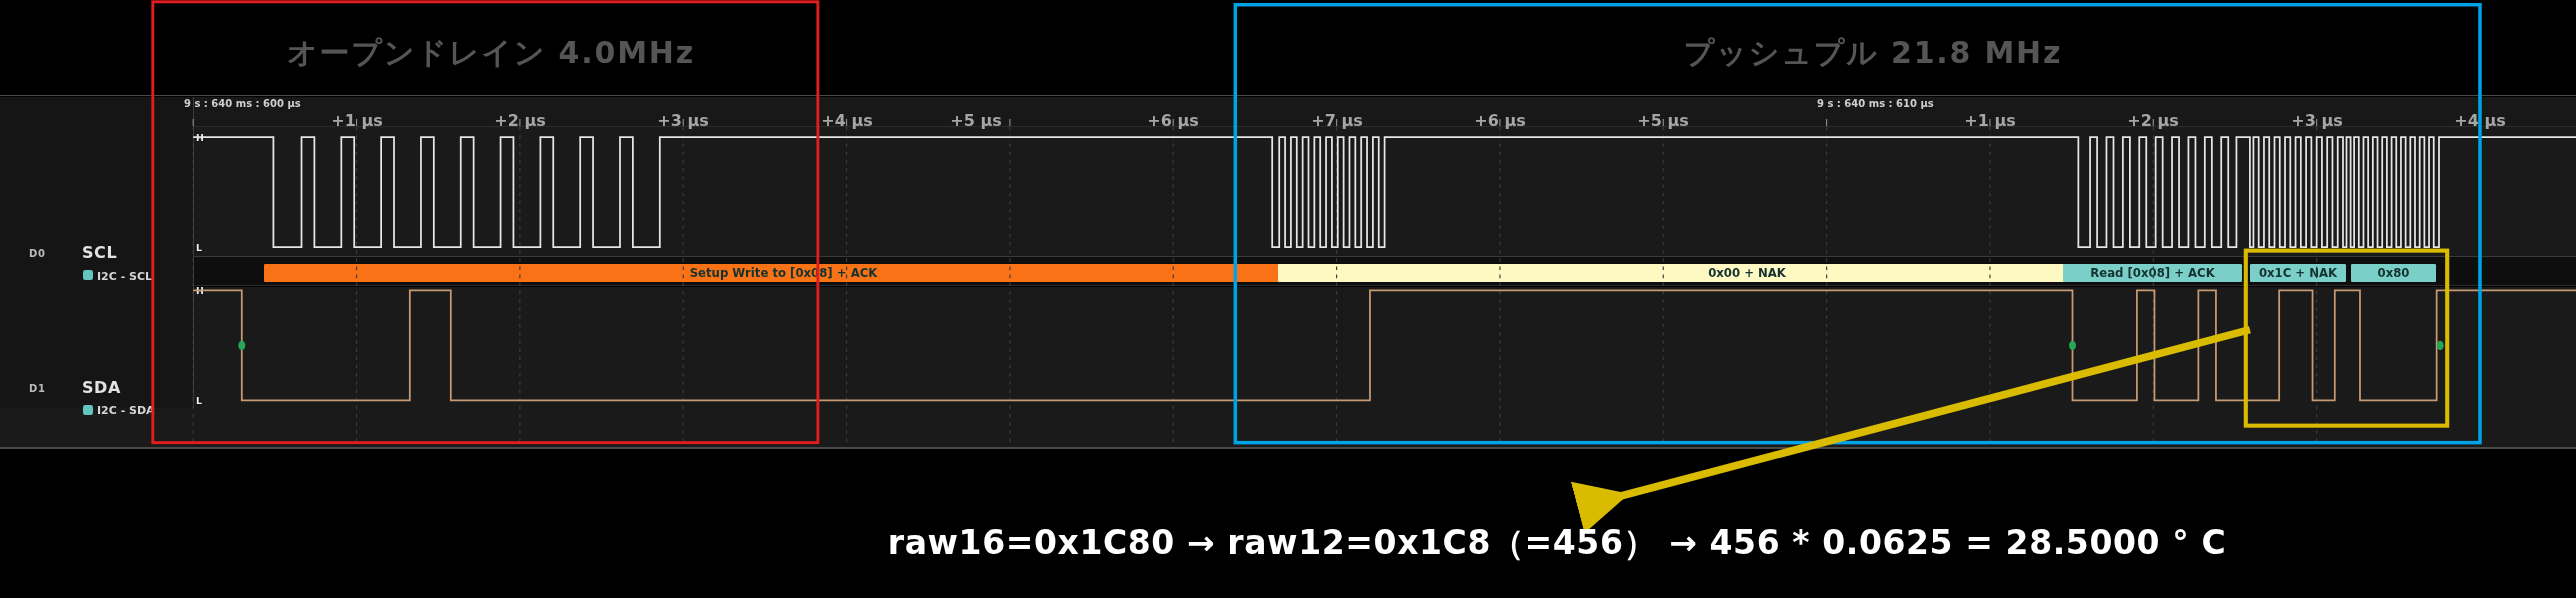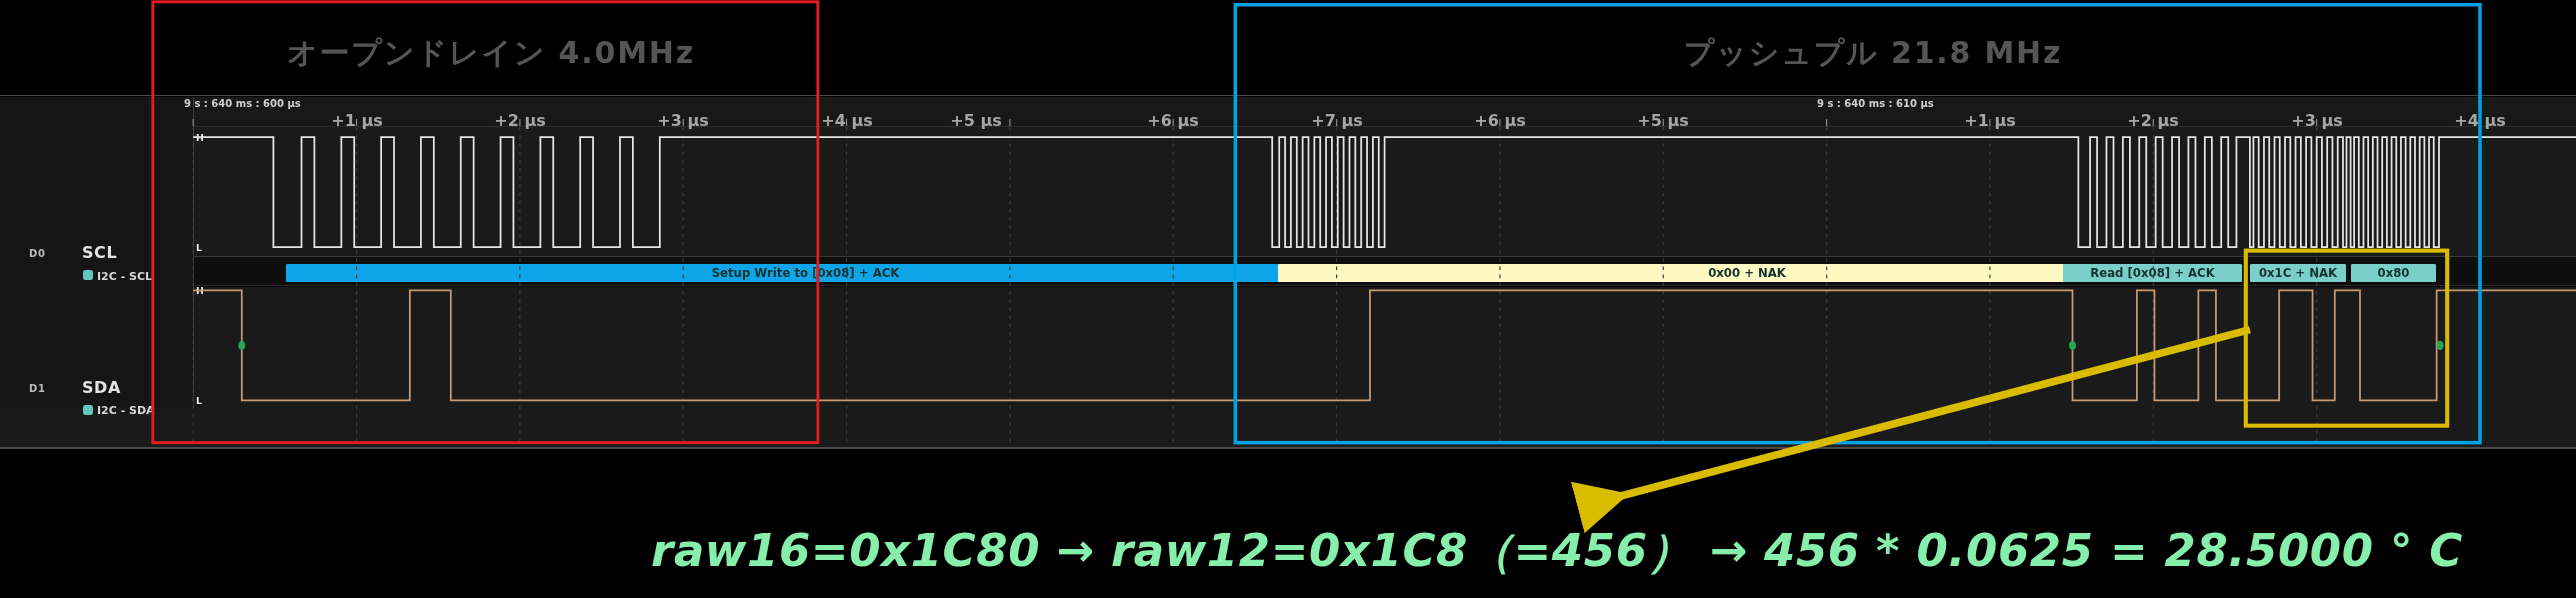--- a/index.html
+++ b/index.html
@@ -30,22 +30,22 @@
   
   .bubble{position:absolute;top:264px;height:17.6px;background:#7bcfc9;border-radius:1.2px;
           display:flex;align-items:center;justify-content:center;overflow:hidden;
           font-size:11.7px;font-weight:bold;color:#14322f;white-space:nowrap;z-index:2;}
   
   .lvl{position:absolute;transform:translate(0,-50%);font-size:9.4px;font-weight:bold;color:#f0f0f0;
        z-index:4;text-shadow:0 0 1.8px #000;}
   
   .big-title{position:absolute;transform:translateX(-50%);font-size:30px;font-weight:bold;
              color:#555555;letter-spacing:1.8px;white-space:nowrap;z-index:6;}
-  #formula{position:absolute;transform:translateX(-50%);font-size:45px;font-weight:bold;
-           color:#86efac;letter-spacing:0.6px;white-space:nowrap;z-index:6;font-style:italic;}
+  #formula{position:absolute;transform:translateX(-50%);font-size:33px;font-weight:bold;
+           color:#ffffff;letter-spacing:0.6px;white-space:nowrap;z-index:6;}
   #overlay{position:absolute;left:0;top:0;z-index:5;pointer-events:none;}
 </style>
 </head>
 <body>
 
 <div id="stage">
 
   <div id="panel-top-line"></div>
   <div id="ruler-strip"></div>
   <div id="scl-row-bg"></div>
@@ -82,21 +82,21 @@
       <div class="tick-label" style="left: 1173px;">+6 μs</div>
       <div class="tick-label" style="left: 1337px;">+7 μs</div>
       <div class="tick-label" style="left: 1500px;">+6 μs</div>
       <div class="tick-label" style="left: 1663px;">+5 μs</div>
       <div class="tick-label" style="left: 1990px;">+1 μs</div>
       <div class="tick-label" style="left: 2153px;">+2 μs</div>
       <div class="tick-label" style="left: 2317px;">+3 μs</div>
       <div class="tick-label" style="left: 2480px;">+4 μs</div>
     </div>
   <div id="bubble-layer">
-      <div class="bubble" style="left: 286px; width: 1039px; background: #0ea5e9; color: rgb(20, 50, 47);">Setup Write to [0x08] + ACK</div>
+      <div class="bubble" style="left: 264px; width: 1039px; background: #f97316; color: rgb(20, 50, 47);">Setup Write to [0x08] + ACK</div>
       <div class="bubble" style="left: 1278px; width: 938px; background: #fef9c3; color: rgb(20, 50, 47);">0x00 + NAK</div>
       <div class="bubble" style="left: 2063px; width: 179px; background: rgb(123, 207, 201); color: rgb(20, 50, 47);">Read [0x08] + ACK</div>
       <div class="bubble" style="left: 2250px; width: 96px; background: rgb(123, 207, 201); color: rgb(20, 50, 47);">0x1C + NAK</div>
       <div class="bubble" style="left: 2351px; width: 85px; background: rgb(123, 207, 201); color: rgb(20, 50, 47);">0x80</div>
     </div>
 
   <div class="big-title" id="red-title" style="left: 491px; top: 33px;">オープンドレイン 4.0MHz</div>
   <div class="big-title" id="blue-title" style="left: 1873px; top: 33px;">プッシュプル 21.8 MHz</div>
   <div id="formula" style="left: 1557px; top: 521px;">raw16=0x1C80 → raw12=0x1C8（=456） → 456 * 0.0625 = 28.5000 ° C</div>
 

